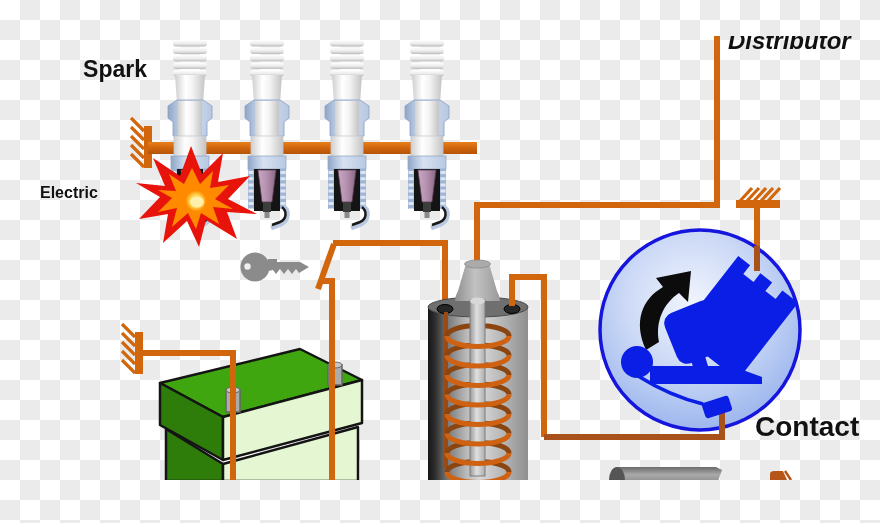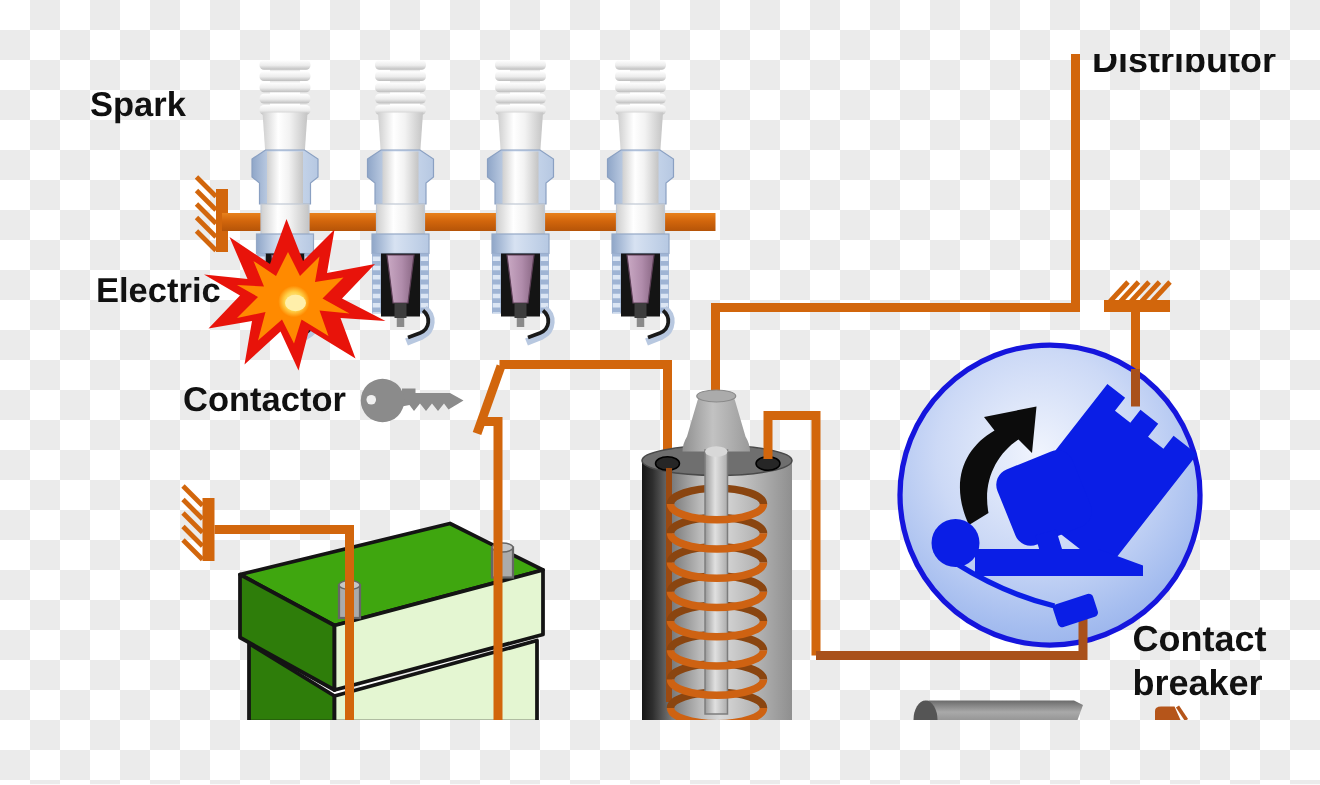--- a/index.html
+++ b/index.html
@@ -14,26 +14,26 @@
     background-color:#ffffff;
     background-image:
       linear-gradient(45deg,#ebebeb 25%,transparent 25%,transparent 75%,#ebebeb 75%),
       linear-gradient(45deg,#ebebeb 25%,transparent 25%,transparent 75%,#ebebeb 75%);
     background-size:40px 40px;
     background-position:0 0,20px 20px;
     font-family:"Liberation Sans","DejaVu Sans",sans-serif;
   }
   .content-clip{position:absolute;left:0;top:0;width:880px;height:480px;overflow:hidden;}
   .label{position:absolute;font-weight:bold;color:var(--label-color);}
-  .lbl-spark{left:60px;top:54px;width:70px;font-size:23px;line-height:30px;text-align:left;}
-  .lbl-arc{left:40px;top:178px;font-size:23px;line-height:30px;text-align:left;margin-left:24px;}
+  .lbl-spark{left:77px;top:54px;width:70px;font-size:23px;line-height:30px;text-align:right;}
+  .lbl-arc{left:40px;top:178px;font-size:16px;line-height:30px;text-align:left;}
   .lbl-contactor{left:122px;top:253px;font-size:23px;}
-  .lbl-dist-clip{left:728px;top:36px;width:140px;height:15px;overflow:hidden;}
+  .lbl-dist-clip{left:728px;top:36px;width:140px;height:15px;overflow:hidden;font-style:italic;}
   .lbl-dist-clip .inner{display:block;margin-top:-9px;font-size:24px;font-weight:bold;color:var(--label-color);}
-  .lbl-breaker{left:755px;top:412px;font-size:24px;line-height:29px;text-align:left;}
+  .lbl-breaker{left:755px;top:412px;font-size:28px;line-height:29px;text-align:left;}
   
   .s-wire{stroke:var(--wire);stroke-width:6;fill:none;}
   .s-wire-dark{stroke:var(--wire-dark);stroke-width:6;fill:none;}
   .hatch{stroke:var(--wire);stroke-width:3.2;}
   .f-wire{fill:var(--wire);}
   .f-blue{fill:var(--distributor-blue);}
   .s-blue{stroke:var(--distributor-blue);fill:none;}
   .f-bat-top{fill:var(--battery-top);}
   .f-bat-side{fill:var(--battery-side);}
   .f-bat-front{fill:var(--battery-front);}
@@ -253,21 +253,19 @@
     </g>
   </svg>
   </div>
 
   <div class="label lbl-spark">
     <span style="display:block">Spark</span>
   </div>
   <div class="label lbl-arc">
     <span style="display:block">Electric</span>
   </div>
-  <div class="label lbl-contactor">Contactor</div>
   <div class="label lbl-dist-clip">
     <span class="inner">Distributor</span>
   </div>
   <div class="label lbl-breaker">
     <span style="display:block">Contact</span>
-    <span style="display:block">breaker</span>
   </div>
 </div>
 
 </body></html>

